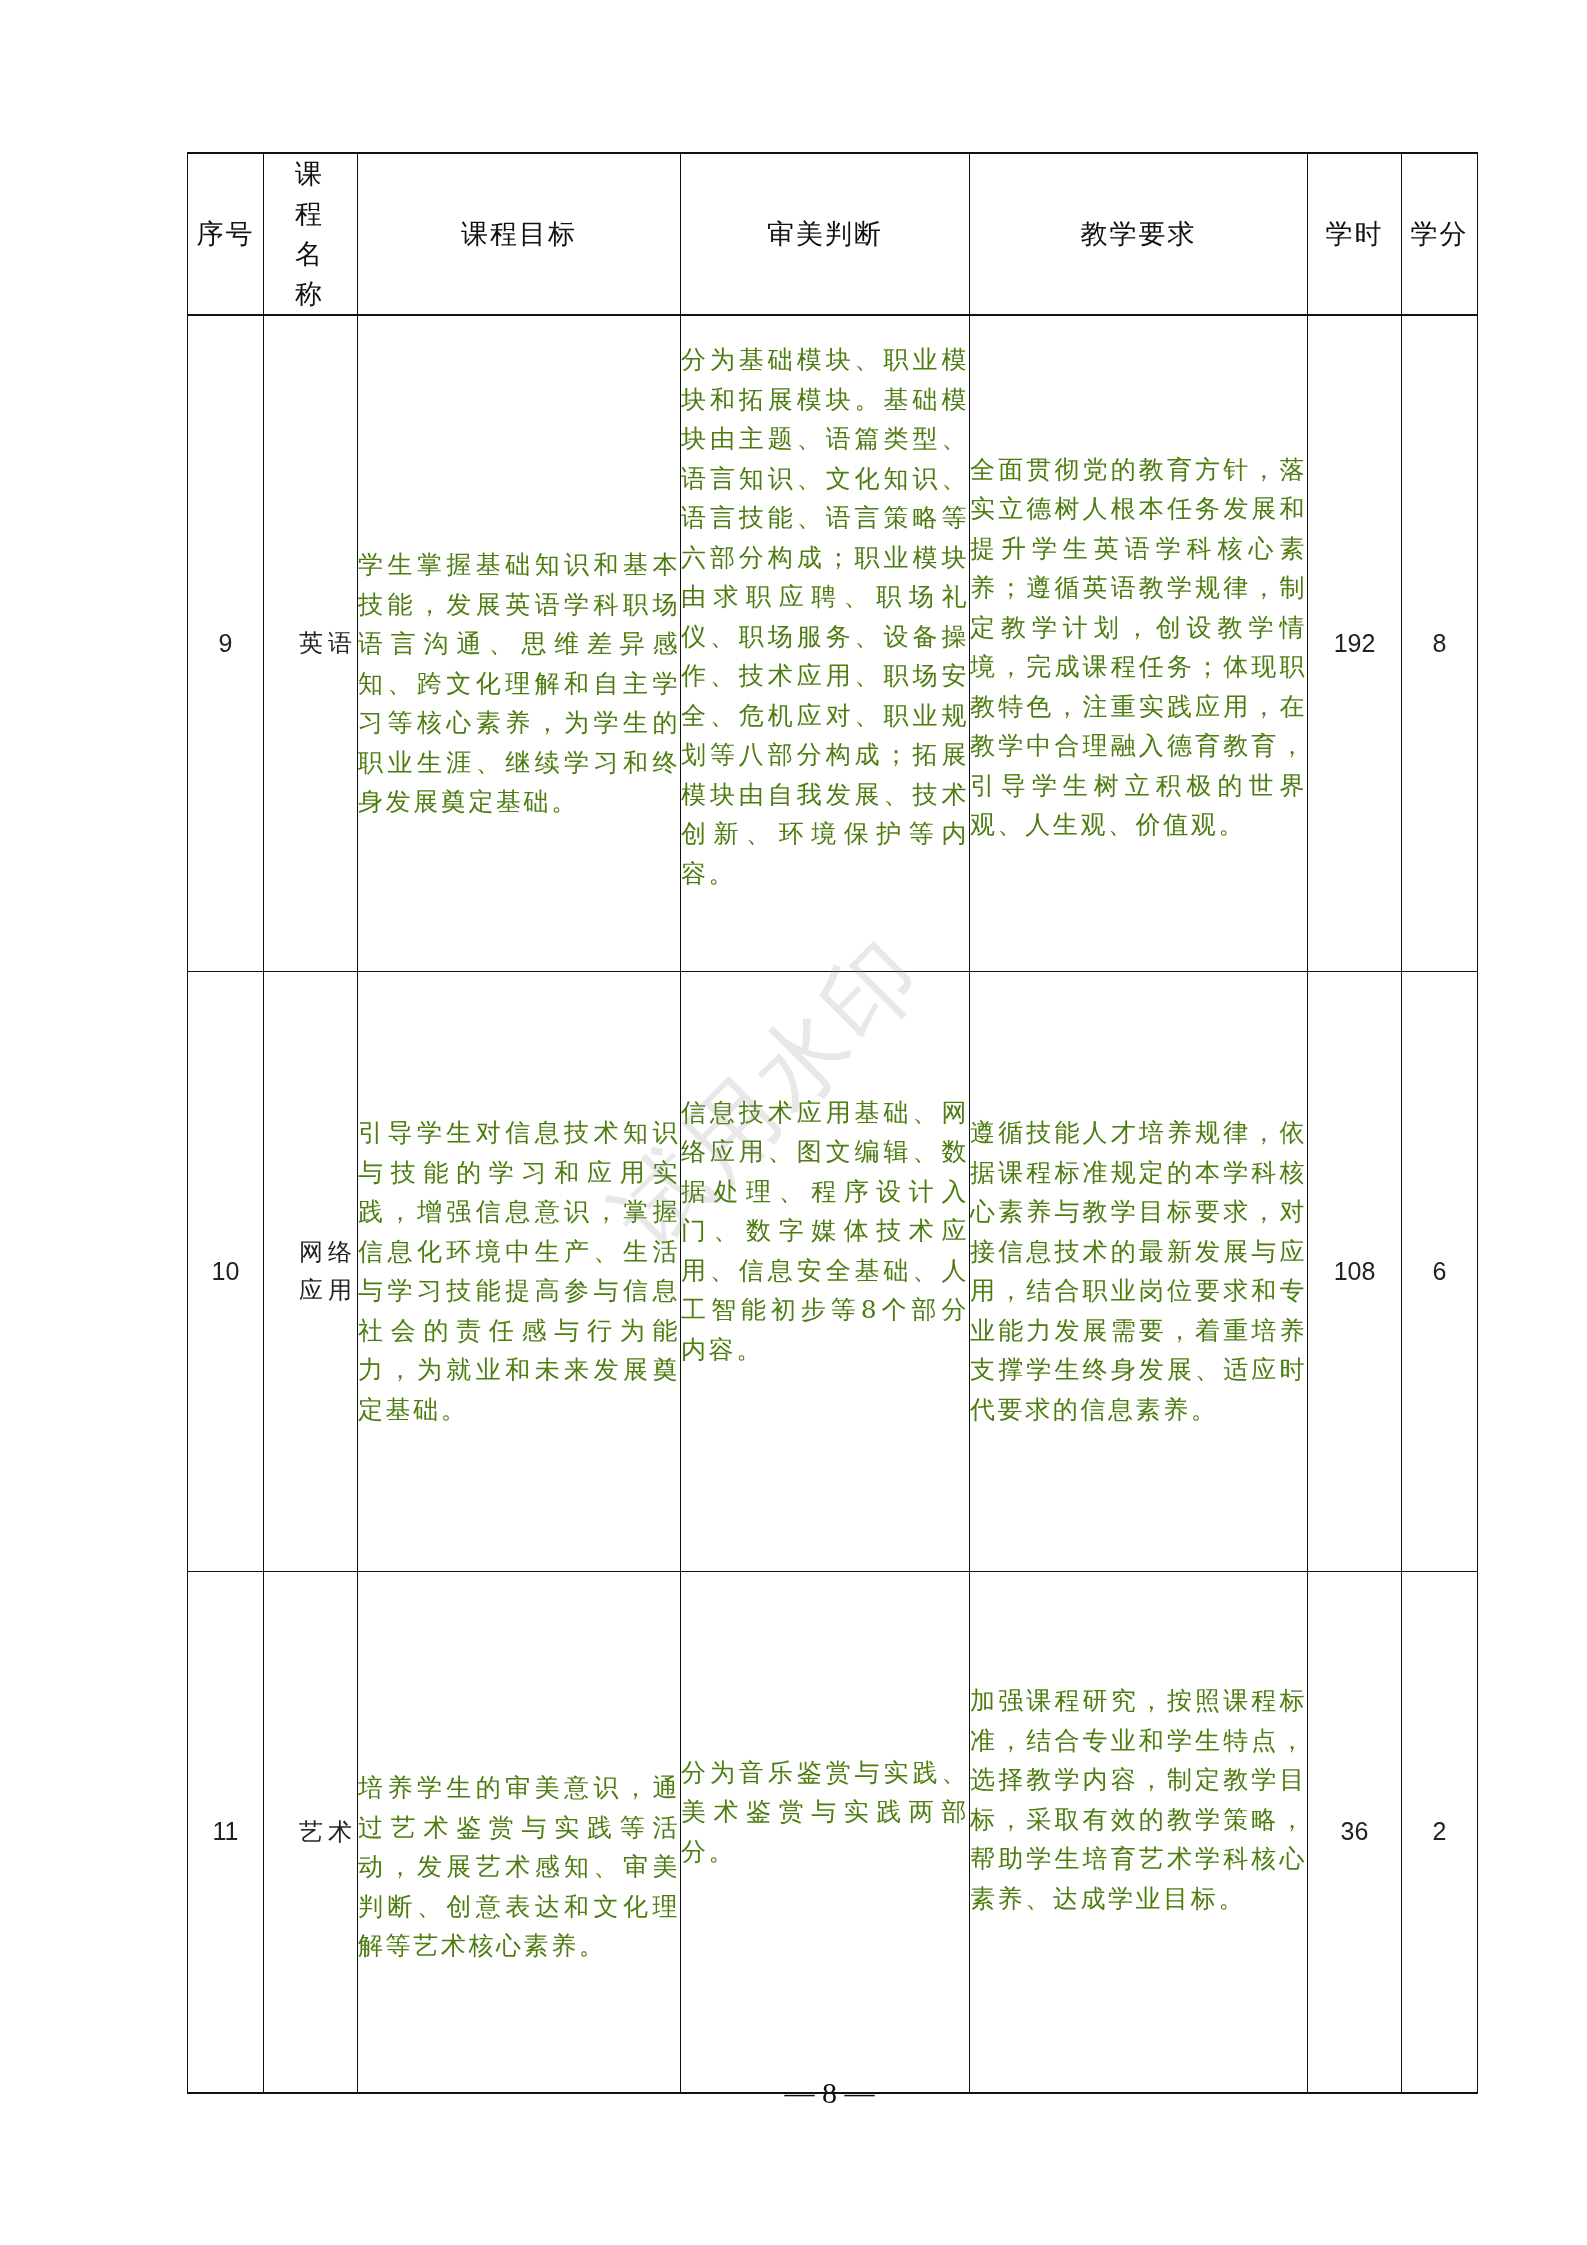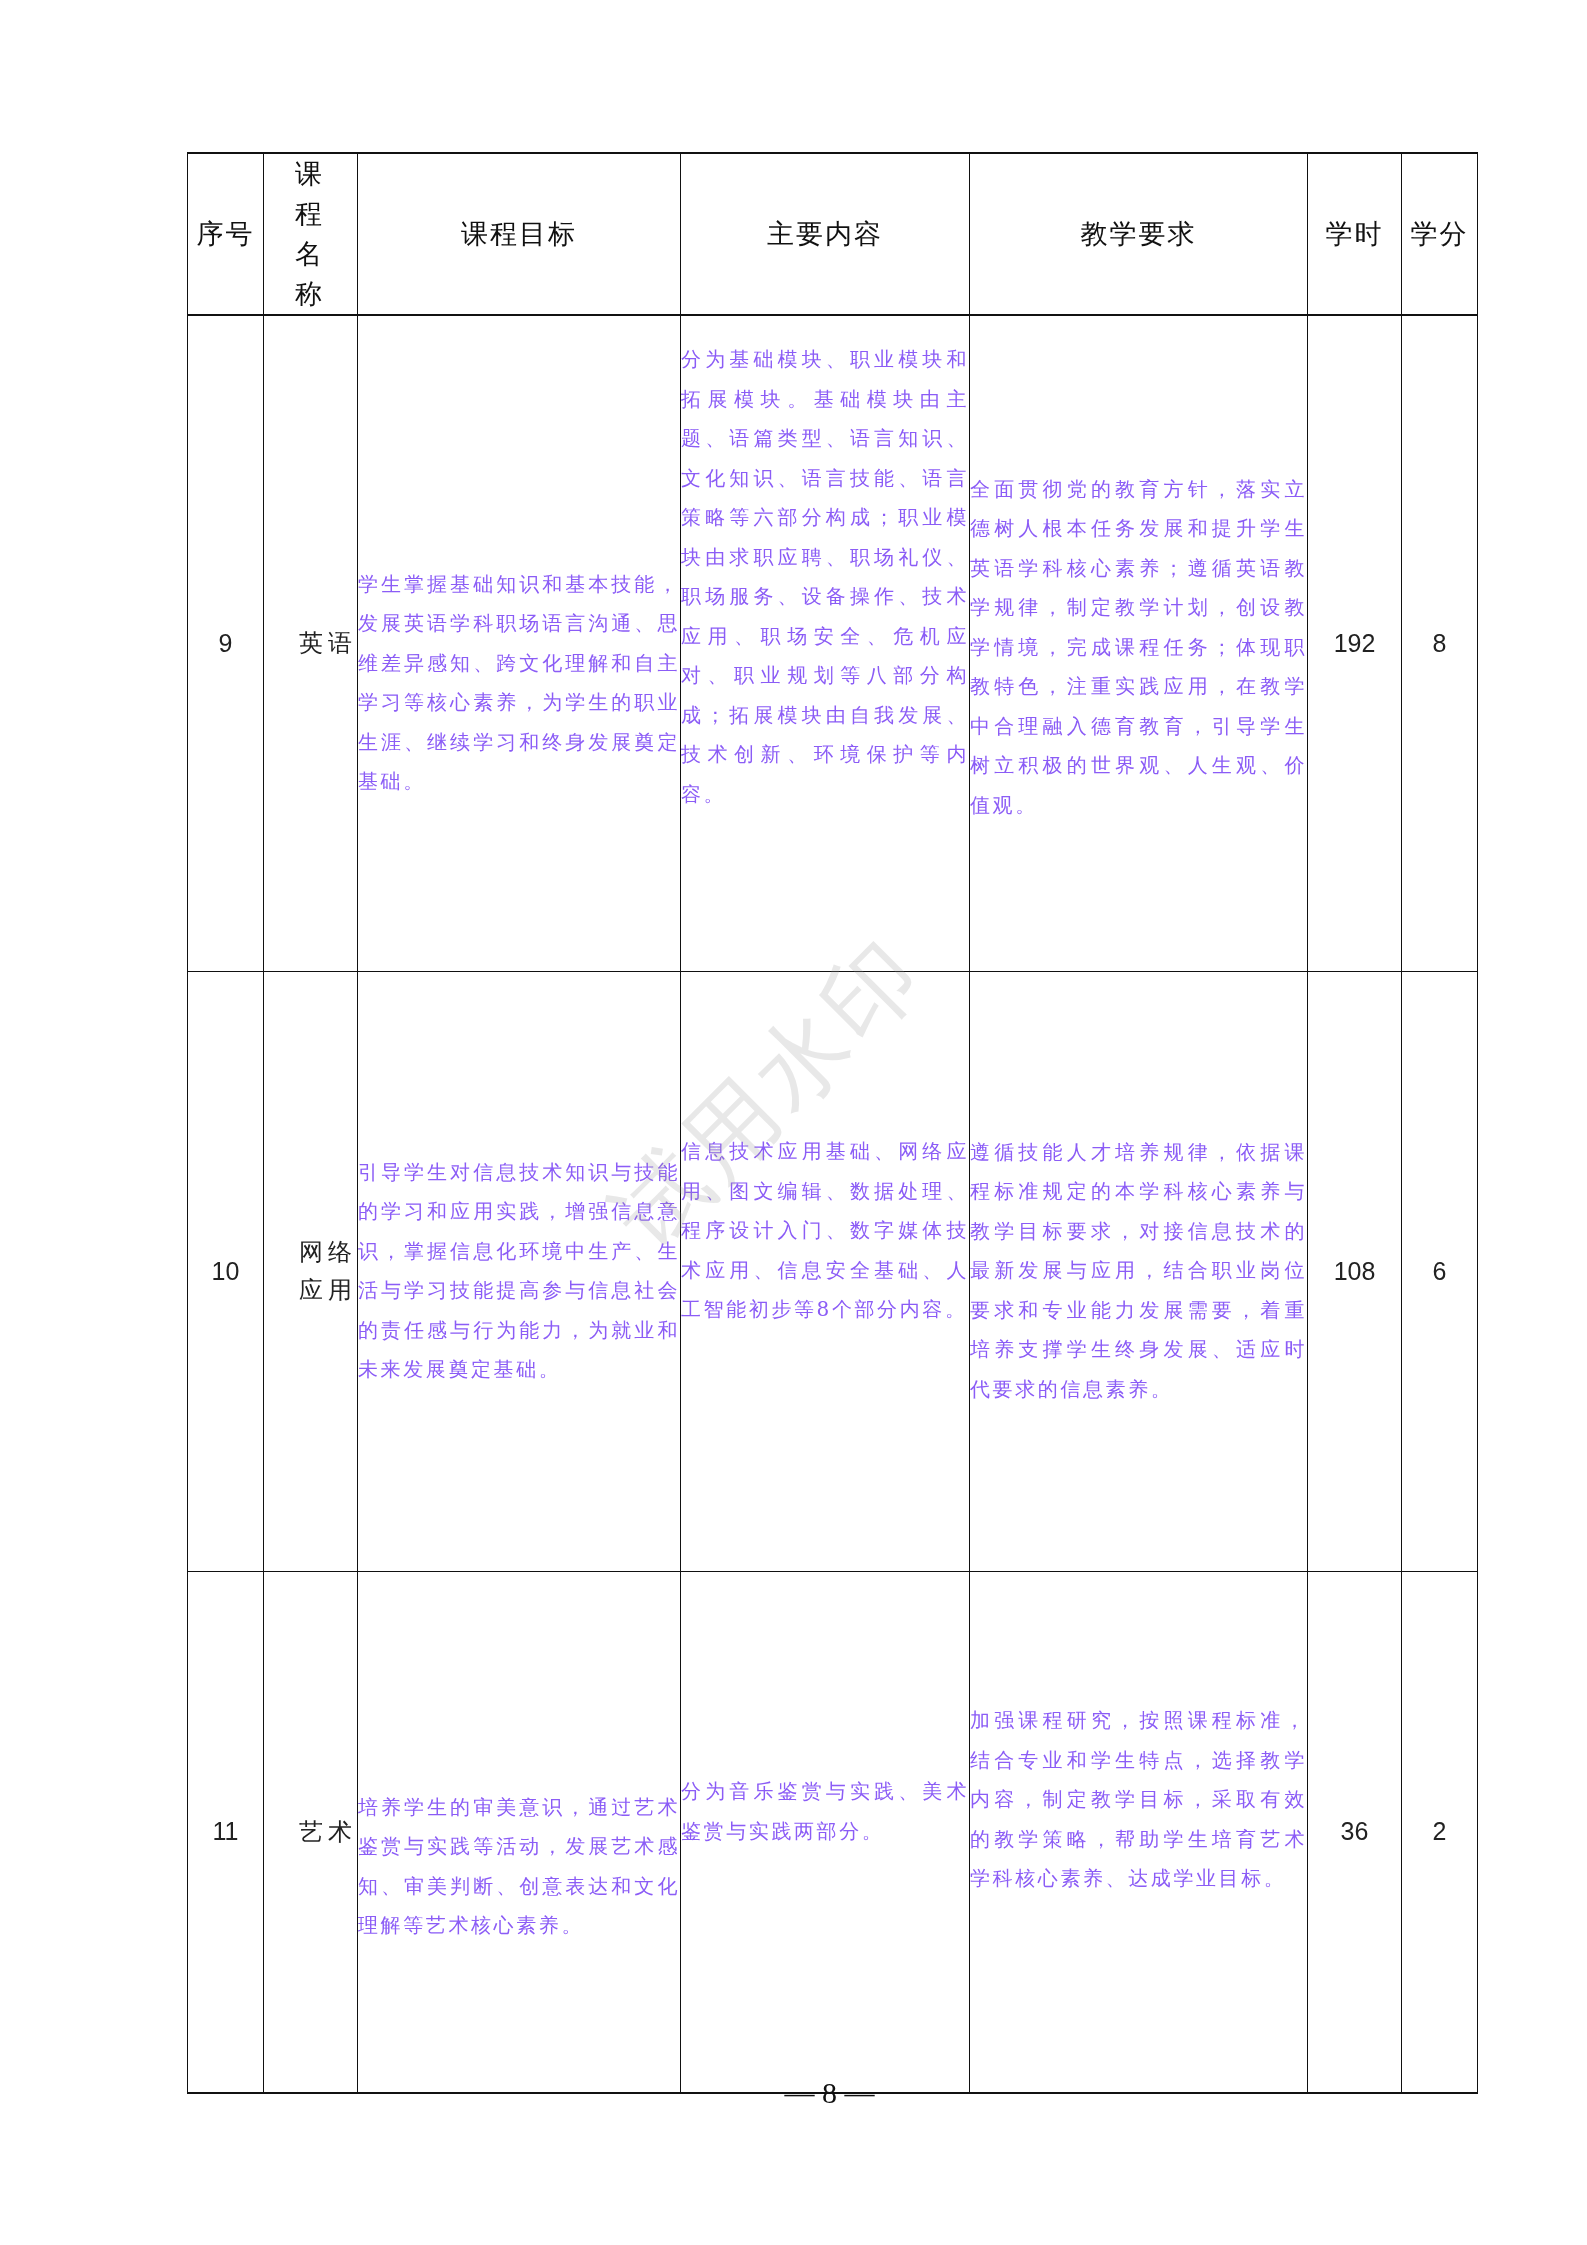--- a/index.html
+++ b/index.html
@@ -55,25 +55,25 @@
     td.name {
       text-align: right;
       font-size: 24px;
       line-height: 38px;
       letter-spacing: 5px;
       color: #222;
       padding: 0 6px;
     }
     td.para {
       padding: 0 16px 0 18px;
-      font-size: 20px;
+      font-size: 25px;
       line-height: 39.5px;
       letter-spacing: 2.6px;
       text-align: justify;
-      color: #8b5cf6;
+      color: #4d7c0f;
       word-break: break-all;
     }
     td.para .txt { display: block; }
     .page-number {
       position: absolute;
       left: 0;
       width: 1587px;
       top: 2076px;
       text-align: center;
       font-family: "Liberation Serif", "DejaVu Serif", serif;
@@ -110,21 +110,21 @@
       <col style="width:289px">
       <col style="width:338px">
       <col style="width:94px">
       <col style="width:76px">
     </colgroup>
     <thead>
       <tr class="header-row">
         <th>序号</th>
         <th style="letter-spacing:4px;"><span style="display:inline-block;width:60px;word-break:break-all;">课程名称</span></th>
         <th>课程目标</th>
-        <th>主要内容</th>
+        <th>审美判断</th>
         <th>教学要求</th>
         <th>学时</th>
         <th>学分</th>
       </tr>
     </thead>
     <tbody>
 
       <tr class="body-row" style="height:656px;">
         <td class="num">9</td>
         <td class="name">英语</td>

